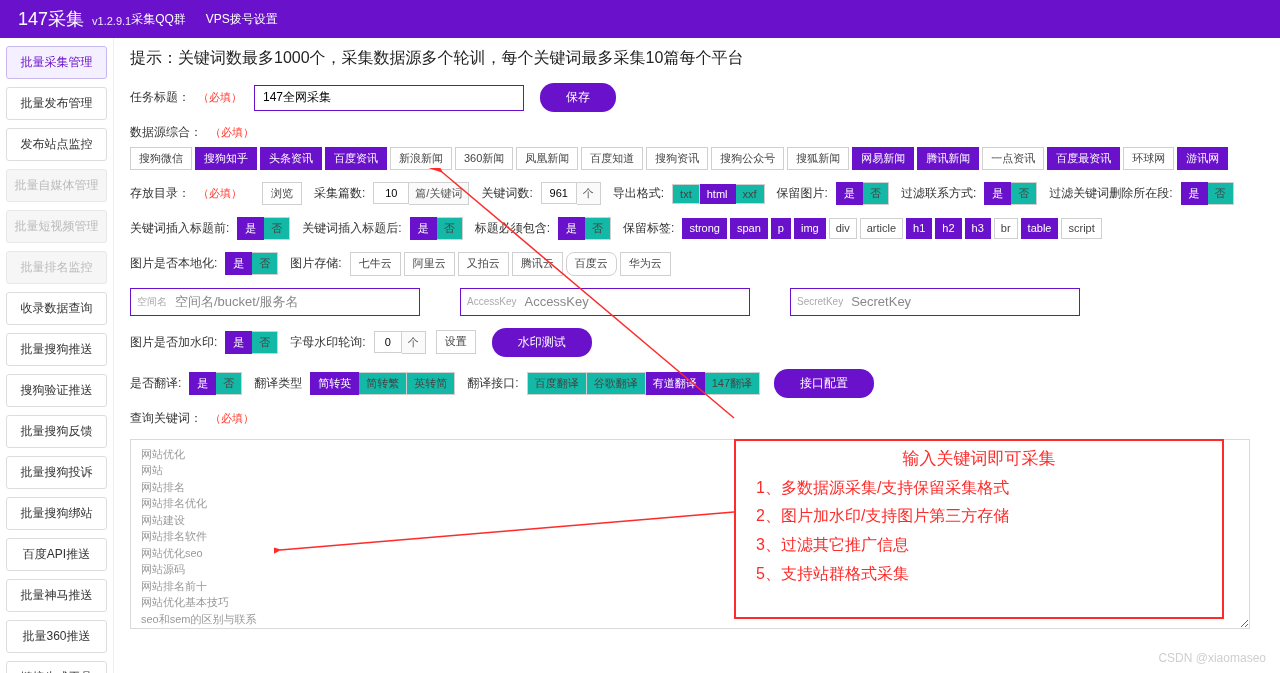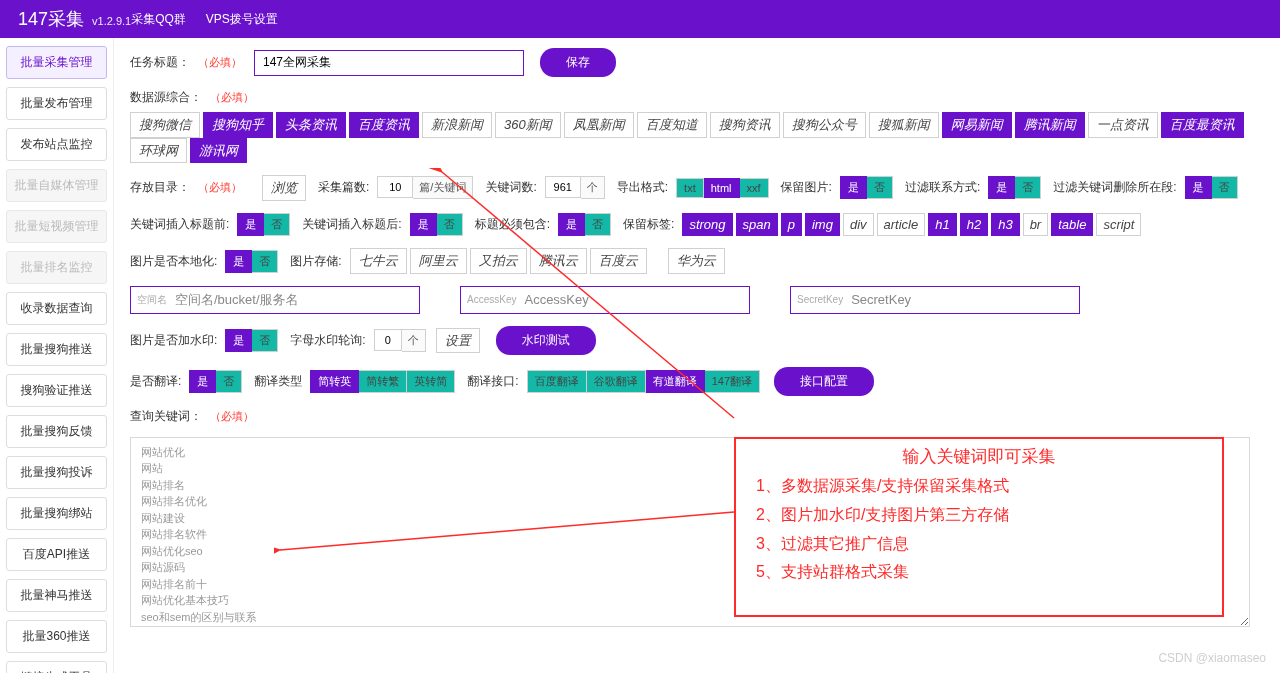--- a/index.html
+++ b/index.html
@@ -15,21 +15,21 @@
 .side-btn { display: block; width: 100%; margin-bottom: 8px; padding: 7px 4px; text-align: center; background: #fff; border: 1px solid #ddd; border-radius: 3px; font-size: 12px; color: #333; cursor: pointer; }
 .side-btn.active { color: #6a11cb; border-color: #c9b8f0; background: #f5f0ff; }
 .side-btn.disabled { color: #bbb; background: #f6f6f6; border-color: #e8e8e8; }
 .main { flex: 1; padding: 10px 16px; position: relative; }
 .tip { font-size: 16px; color: #222; margin-bottom: 14px; }
 .row { display: flex; align-items: center; flex-wrap: wrap; gap: 6px; margin-bottom: 12px; font-size: 12px; }
 .label { font-size: 12px; color: #333; margin-right: 2px; }
 .req { color: #ff3b30; font-size: 11px; }
 .input-text { border: 1px solid #6a11cb; padding: 5px 8px; height: 26px; font-size: 12px; background: #fff; }
 .btn-primary { background: #6a11cb; color: #fff; border: none; border-radius: 14px; padding: 6px 26px; font-size: 12px; cursor: pointer; }
-.chip { display: inline-block; border: 1px solid #d0d0d0; padding: 4px 8px; font-size: 13px; color: #444; background: #fff; cursor: pointer; line-height: 1.2; font-style: italic; }
+.chip { display: inline-block; border: 1px solid #d0d0d0; padding: 4px 8px; font-size: 11px; color: #444; background: #fff; cursor: pointer; line-height: 1.2; }
 .chip.on { background: #6a11cb; color: #fff; border-color: #6a11cb; }
 .small-input { border: 1px solid #d0d0d0; width: 36px; height: 22px; text-align: center; font-size: 11px; }
 .unit { border: 1px solid #d0d0d0; border-left: none; padding: 3px 6px; font-size: 11px; color: #555; background: #fafafa; }
 .merge { display: flex; }
 .merge .b { border: 1px solid #d0d0d0; padding: 3px 7px; font-size: 11px; background: #14b8a6; color: #444; cursor: pointer; }
 .merge .b + .b { border-left: none; }
 .merge .b.on { background: #6a11cb; color: #fff; border-color: #6a11cb; }
 .wide-in { border: 1px solid #6a11cb; padding: 4px 6px; height: 28px; flex: 1; display: flex; align-items: center; gap: 8px; }
 .wide-in .fake-label { font-size: 10px; color: #aaa; }
 .wide-in .fake-value { font-size: 13px; color: #888; }
@@ -70,20 +70,21 @@
       <div class="side-btn">批量搜狗反馈</div>
       <div class="side-btn">批量搜狗投诉</div>
       <div class="side-btn">批量搜狗绑站</div>
       <div class="side-btn">百度API推送</div>
       <div class="side-btn">批量神马推送</div>
       <div class="side-btn">批量360推送</div>
       <div class="side-btn">链接生成工具</div>
     </div>
 
   <div class="main">
+    <div class="tip">提示：关键词数最多1000个，采集数据源多个轮训，每个关键词最多采集10篇每个平台</div>
 
     <div class="row">
       <span class="label">任务标题：</span>
       <span class="req">（必填）</span>
       <input class="input-text" style="width: 270px; margin-left: 6px;" value="147全网采集">
       <button class="btn-primary" style="margin-left:10px">保存</button>
     </div>
 
     <div class="row">
       <span class="label">数据源综合：</span>
@@ -149,21 +150,21 @@
       <span id="keep-tags"><span class="chip on" style="margin-right: 3px; padding: 3px 6px;">strong</span><span class="chip on" style="margin-right: 3px; padding: 3px 6px;">span</span><span class="chip on" style="margin-right: 3px; padding: 3px 6px;">p</span><span class="chip on" style="margin-right: 3px; padding: 3px 6px;">img</span><span class="chip" style="margin-right: 3px; padding: 3px 6px;">div</span><span class="chip" style="margin-right: 3px; padding: 3px 6px;">article</span><span class="chip on" style="margin-right: 3px; padding: 3px 6px;">h1</span><span class="chip on" style="margin-right: 3px; padding: 3px 6px;">h2</span><span class="chip on" style="margin-right: 3px; padding: 3px 6px;">h3</span><span class="chip" style="margin-right: 3px; padding: 3px 6px;">br</span><span class="chip on" style="margin-right: 3px; padding: 3px 6px;">table</span><span class="chip" style="margin-right: 3px; padding: 3px 6px;">script</span></span>
     </div>
 
     <div class="row">
       <span class="label">图片是否本地化:</span>
       <div class="merge" id="local-yn">
           <span class="b on">是</span>
           <span class="b">否</span>
         </div>
       <span class="label" style="margin-left:6px">图片存储:</span>
-      <span id="stores"><span class="chip" style="margin-right: 3px;">七牛云</span><span class="chip" style="margin-right: 3px;">阿里云</span><span class="chip" style="margin-right: 3px;">又拍云</span><span class="chip" style="margin-right: 3px;">腾讯云</span><span class="chip" style="margin-right: 21px;">百度云</span><span class="chip" style="margin-right: 3px;">华为云</span></span>
+      <span id="stores"><span class="chip" style="margin-right: 3px;">七牛云</span><span class="chip" style="margin-right: 3px;">阿里云</span><span class="chip" style="margin-right: 3px;">又拍云</span><span class="chip" style="margin-right: 3px;">腾讯云</span><span class="chip" style="margin-right: 3px; border-radius: 8px;">百度云</span><span class="chip" style="margin-right: 3px;">华为云</span></span>
     </div>
 
     <div class="row wide-group">
       <div class="wide-in" style="max-width:290px">
         <span class="fake-label">空间名</span>
         <span class="fake-value">空间名/bucket/服务名</span>
       </div>
       <div class="wide-in" style="max-width:290px">
         <span class="fake-label">AccessKey</span>
         <span class="fake-value">AccessKey</span>

